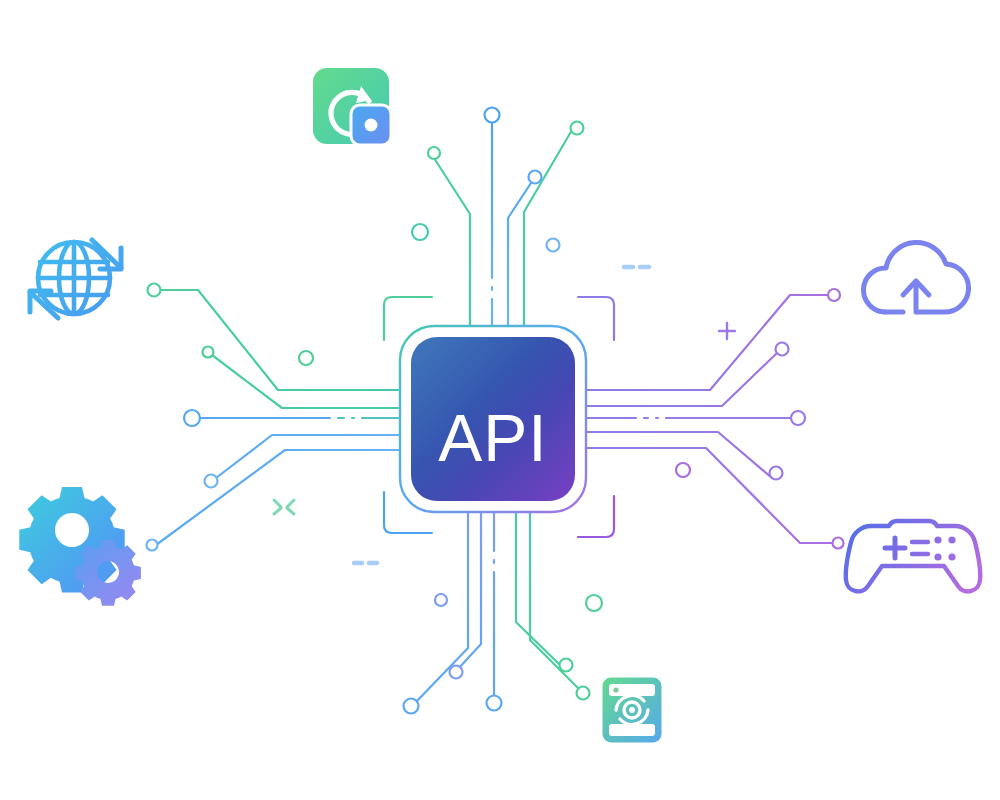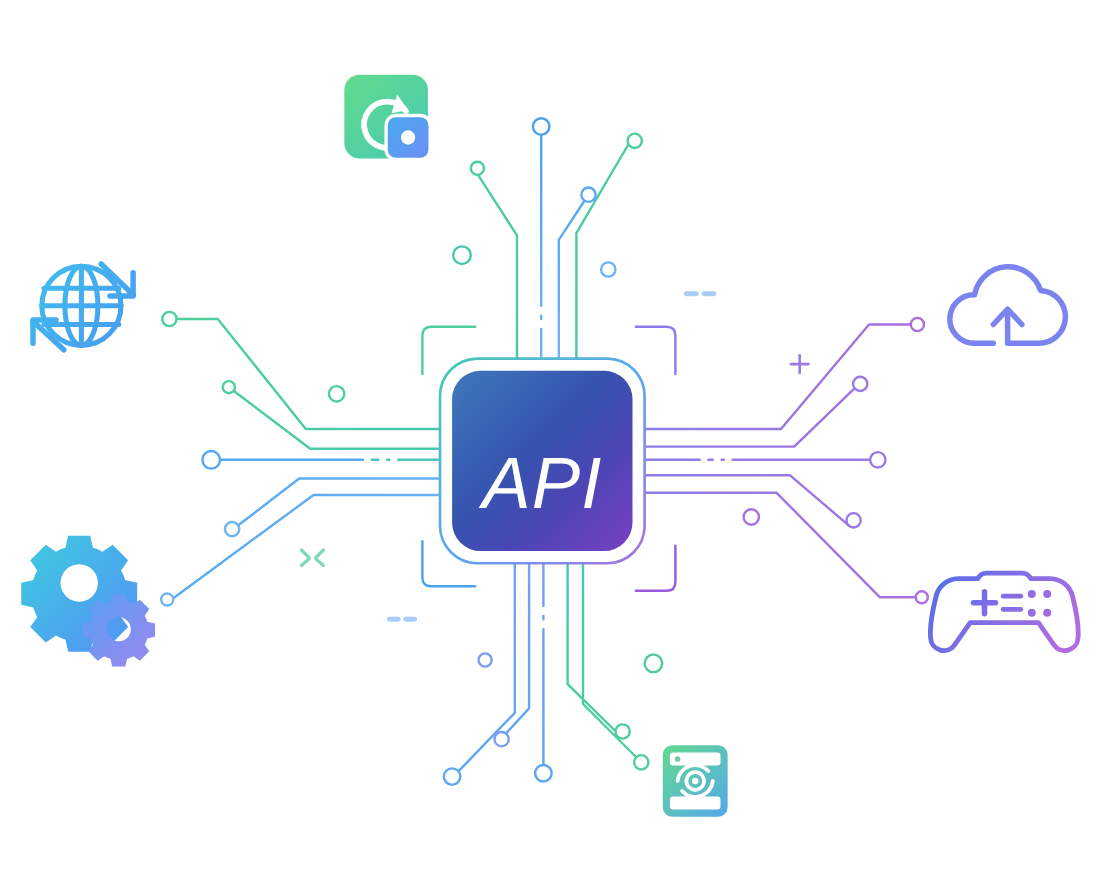--- a/index.html
+++ b/index.html
@@ -12,21 +12,20 @@
     width: 1000px;
     height: 800px;
     font-family: "Liberation Sans", sans-serif;
     overflow: hidden;
   }
   #scene {
     position: relative;
     width: 892px;
     height: 800px;
     background: #ffffff;
-    font-style: italic;
   }
   #scene svg.layer {
     position: absolute;
     top: 0;
     left: 0;
     width: 1000px;
     height: 800px;
   }
   .api-label {
     font-family: "Liberation Sans", sans-serif;

